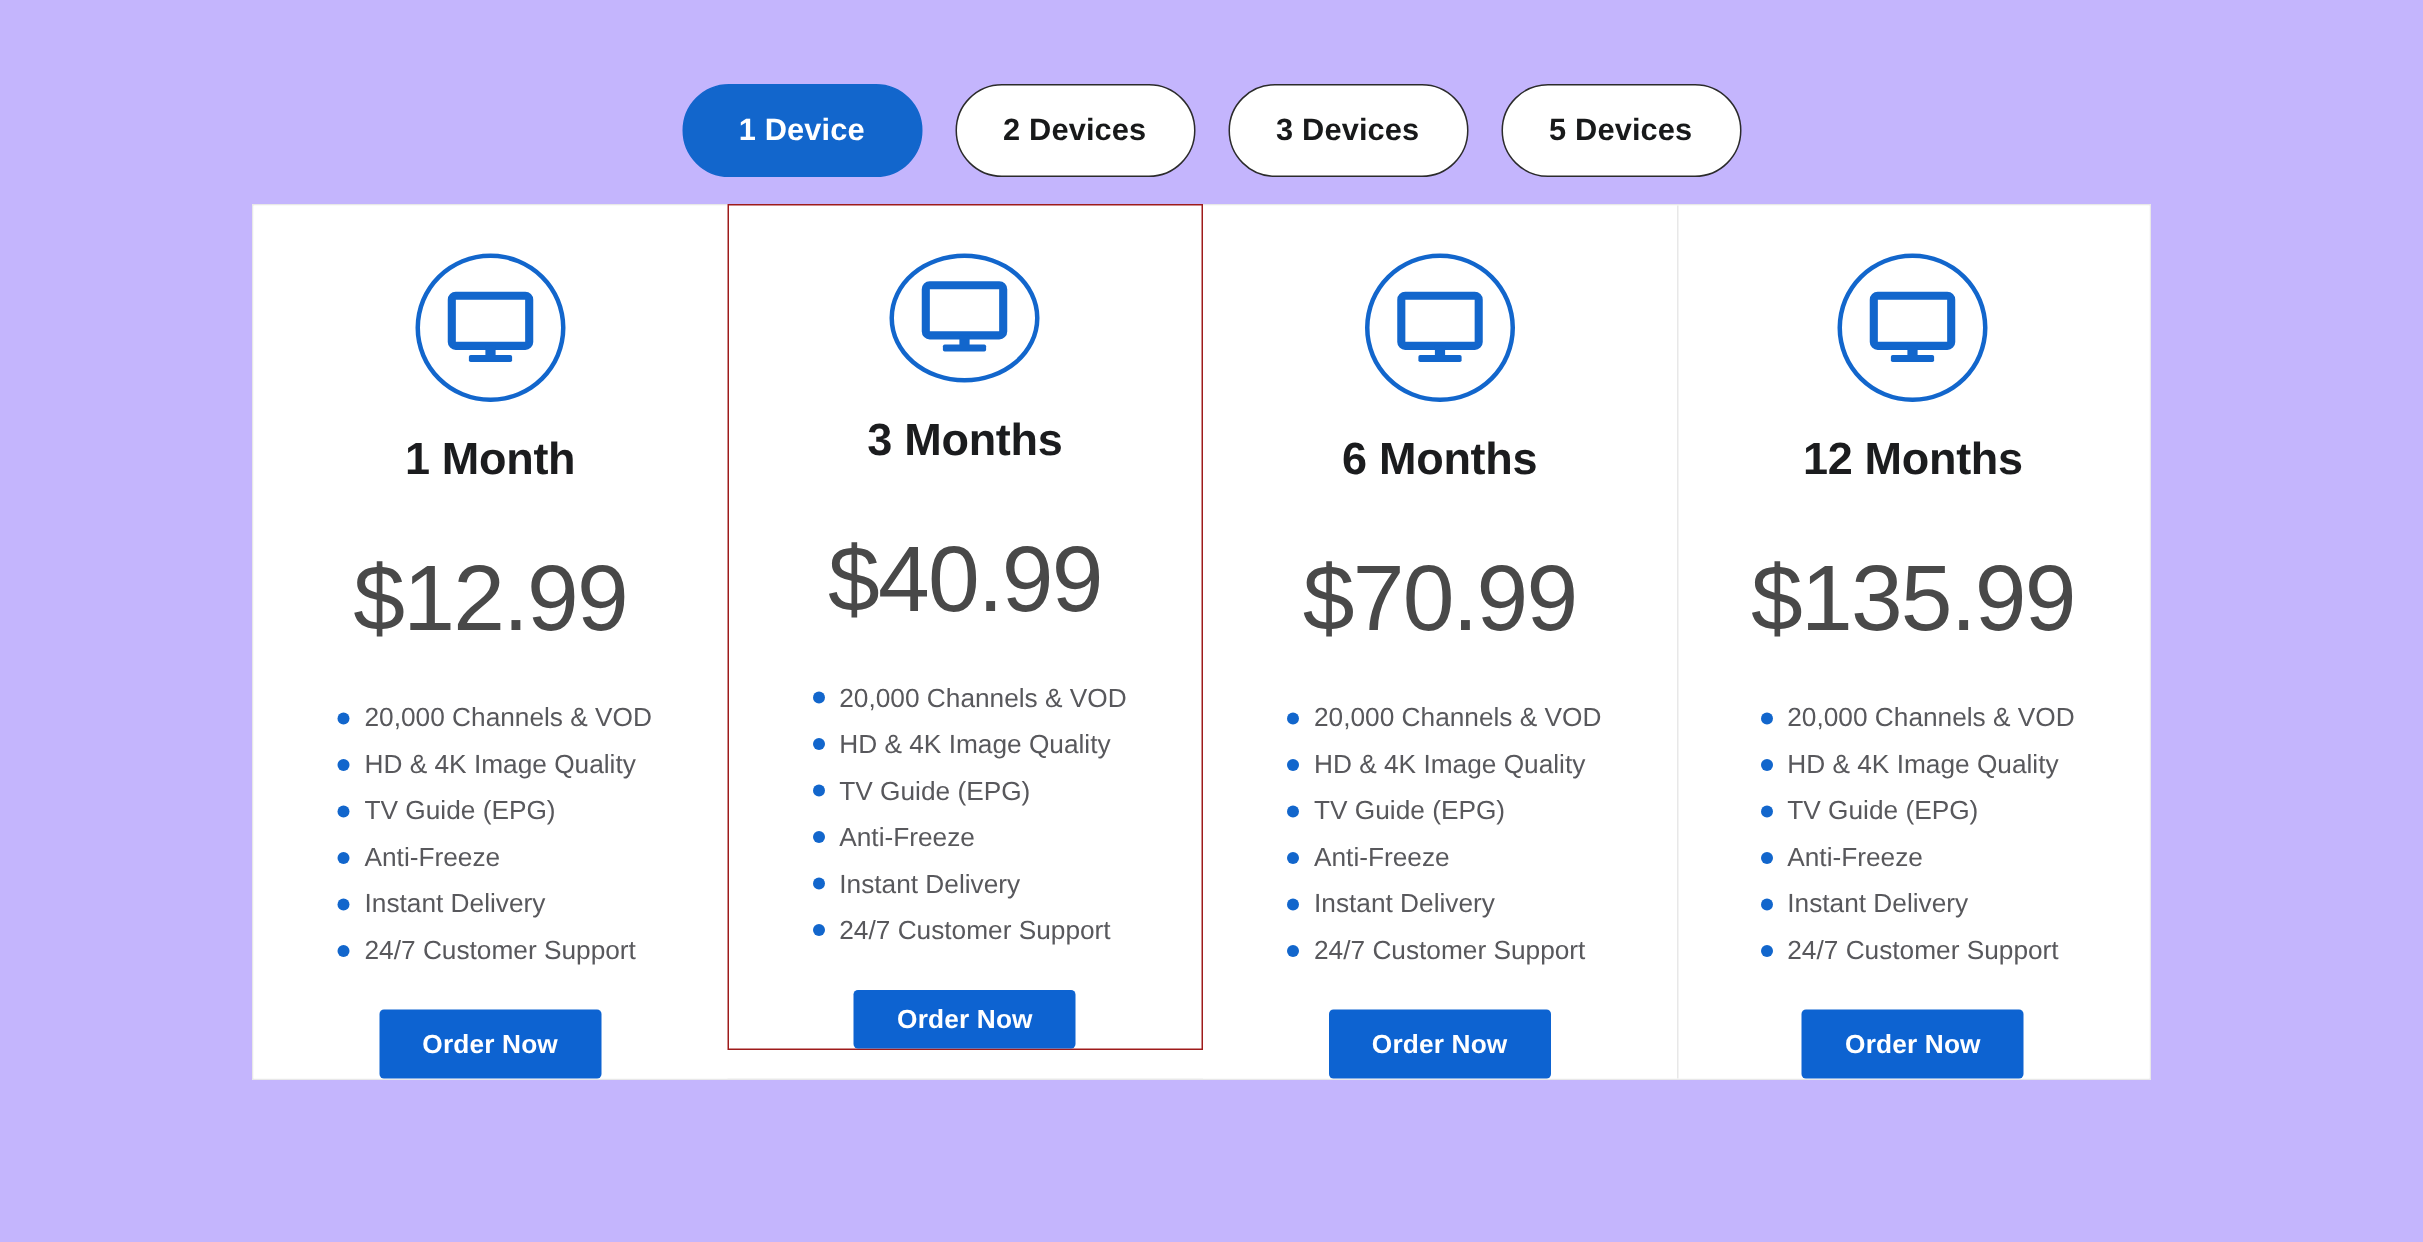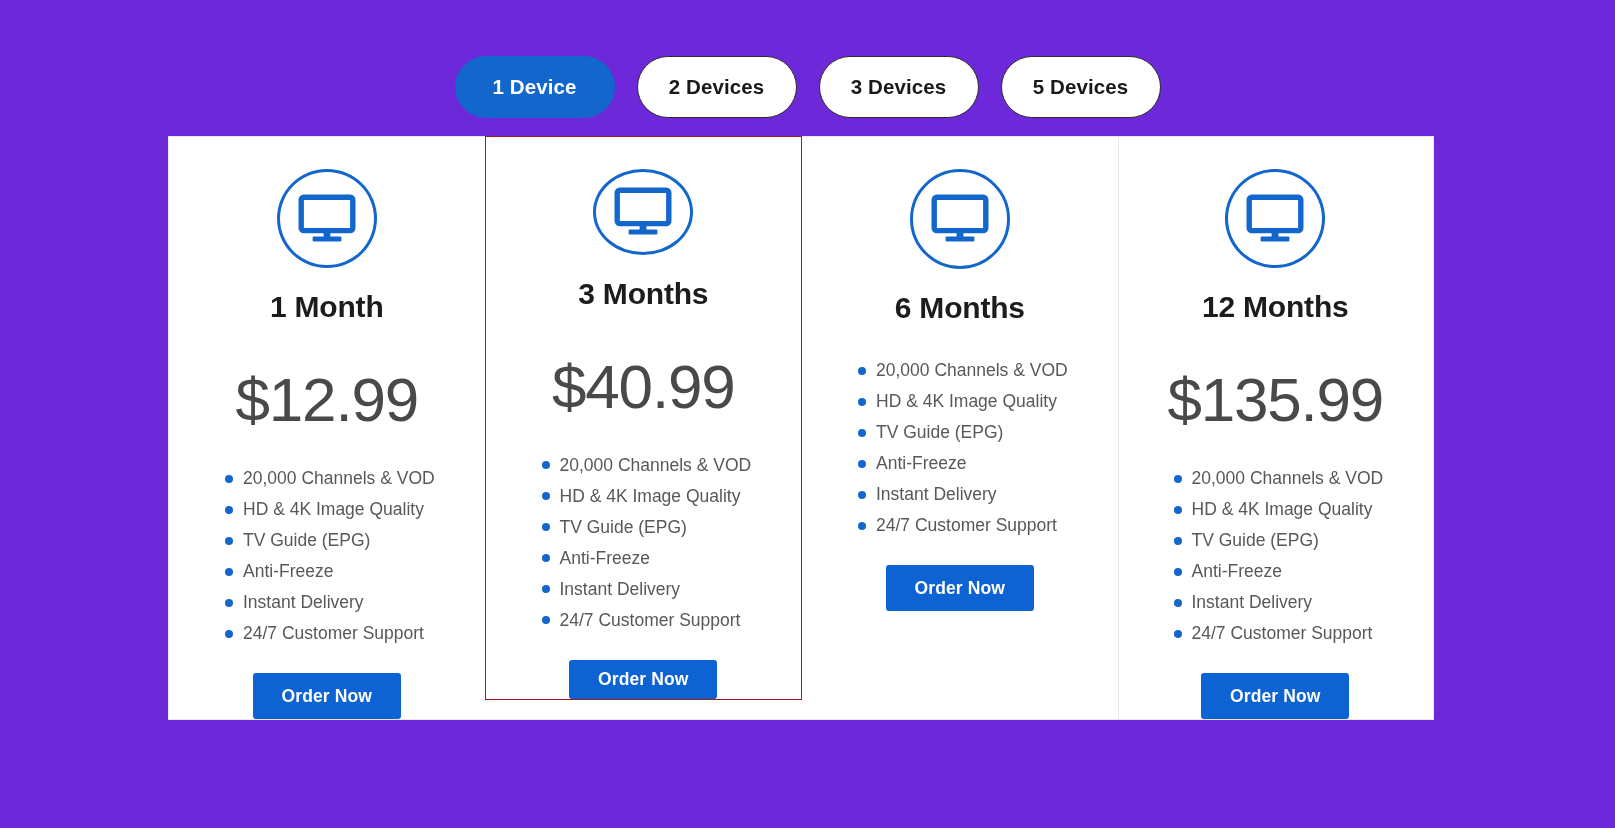--- a/index.html
+++ b/index.html
@@ -11,21 +11,21 @@
     height: 828px;
     background: #ffffff;
     font-family: "Liberation Sans", sans-serif;
     -webkit-font-smoothing: antialiased;
   }
 
   .page {
     position: relative;
     width: 1615px;
     height: 828px;
-    background: #6d28d9;
+    background: #c4b5fd;
     overflow: hidden;
   }
 
   
   .device-tabs {
     position: absolute;
     left: 0;
     top: 56px;
     width: 1615px;
     display: flex;
@@ -275,20 +275,21 @@
       </div>
       <div class="plan-card">
         <div class="icon-circle">
           <svg width="58" height="50" viewBox="0 0 58 50">
             <rect x="3.2" y="3.2" width="51.6" height="33.4" rx="2.6" fill="none" stroke="#1266cc" stroke-width="5.4"></rect>
             <rect x="25.6" y="36.6" width="6.8" height="6.4" fill="#1266cc"></rect>
             <rect x="14.6" y="42.6" width="28.8" height="4.8" rx="1.2" fill="#1266cc"></rect>
           </svg>
         </div>
         <div class="plan-title">6 Months</div>
+        <div class="plan-price">$70.99</div>
         <ul class="feature-list">
           <li class="feature-item">
             <span class="feature-bullet"></span>
             <span>20,000 Channels &amp; VOD</span>
           </li>
           <li class="feature-item">
             <span class="feature-bullet"></span>
             <span>HD &amp; 4K Image Quality</span>
           </li>
           <li class="feature-item">

